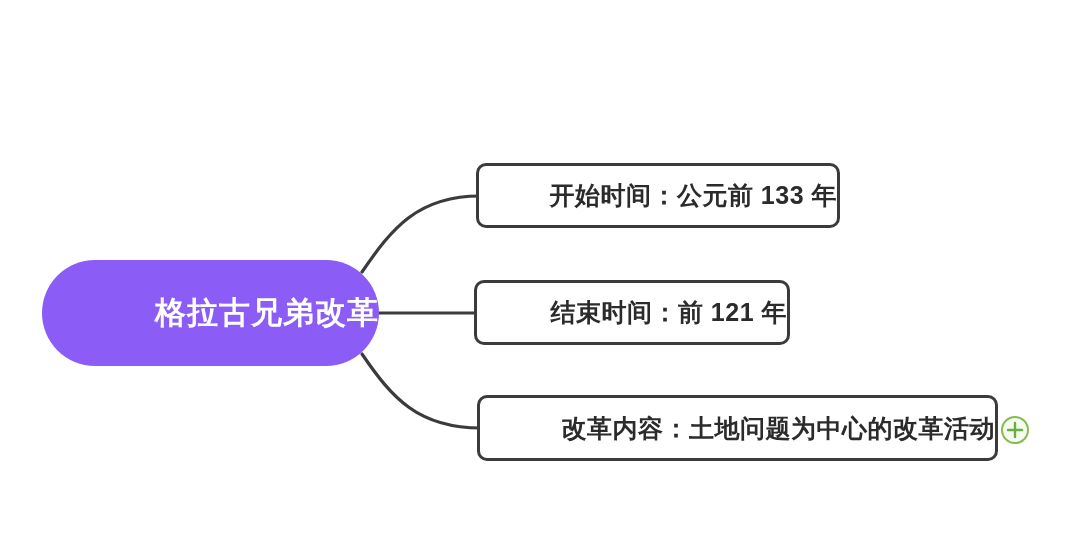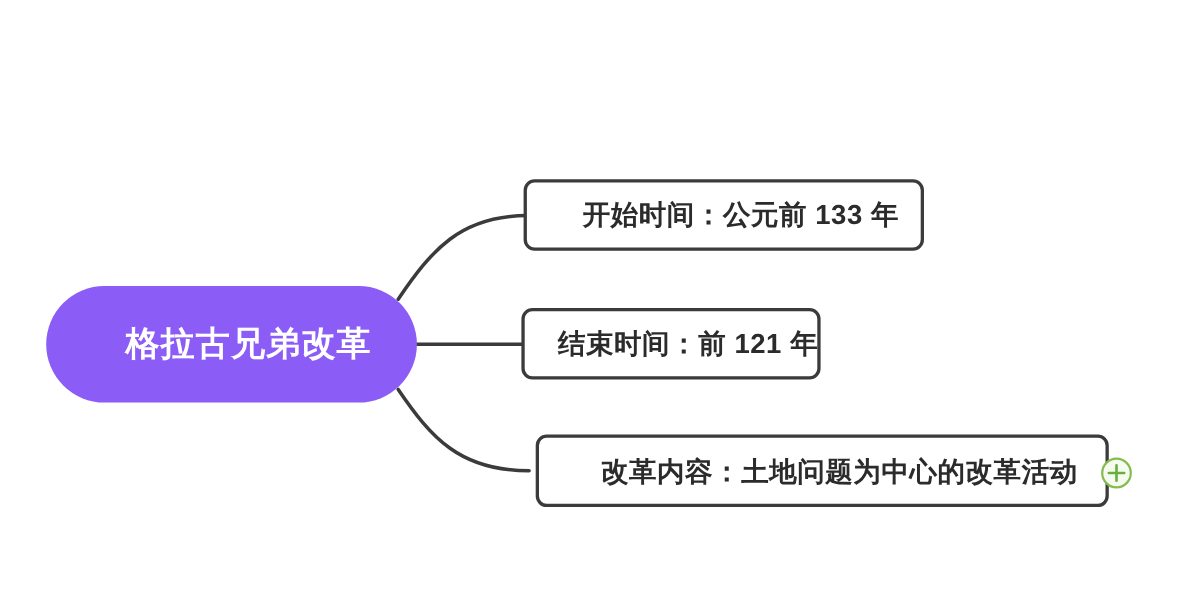--- a/index.html
+++ b/index.html
@@ -18,21 +18,21 @@
   #connectors {
     position: absolute;
     left: 0; top: 0;
     z-index: 1;
   }
   .node {
     position: absolute;
     z-index: 2;
     display: flex;
     align-items: center;
-    justify-content: center;
+    justify-content: flex-end;
     box-sizing: border-box;
     background: #ffffff;
     cursor: default;
     padding-left: 31px;
   }
   .root-node {
     left: 42px;
     top: 260px;
     width: 337px;
     height: 106px;
@@ -45,22 +45,22 @@
   }
   .child-node {
     border: 3px solid #3b3b3b;
     border-radius: 10px;
     color: #2b2b2b;
     font-size: 25px;
     font-weight: 700;
     letter-spacing: 0.5px;
   }
   #child-node-1 { left: 476px; top: 163px; width: 364px; height: 65px; }
-  #child-node-2 { left: 474px; top: 280px; width: 272px; height: 65px; }
-  #child-node-3 { left: 477px; top: 395px; width: 521px; height: 66px; margin-left: 10px; }
+  #child-node-2 { left: 474px; top: 280px; width: 316px; height: 65px; }
+  #child-node-3 { left: 477px; top: 395px; width: 521px; height: 66px; }
   .node-label {
     white-space: nowrap;
   }
   #add-node-button {
     position: absolute;
     left: 1000px;
     top: 415px;
     width: 30px;
     height: 30px;
     z-index: 3;

